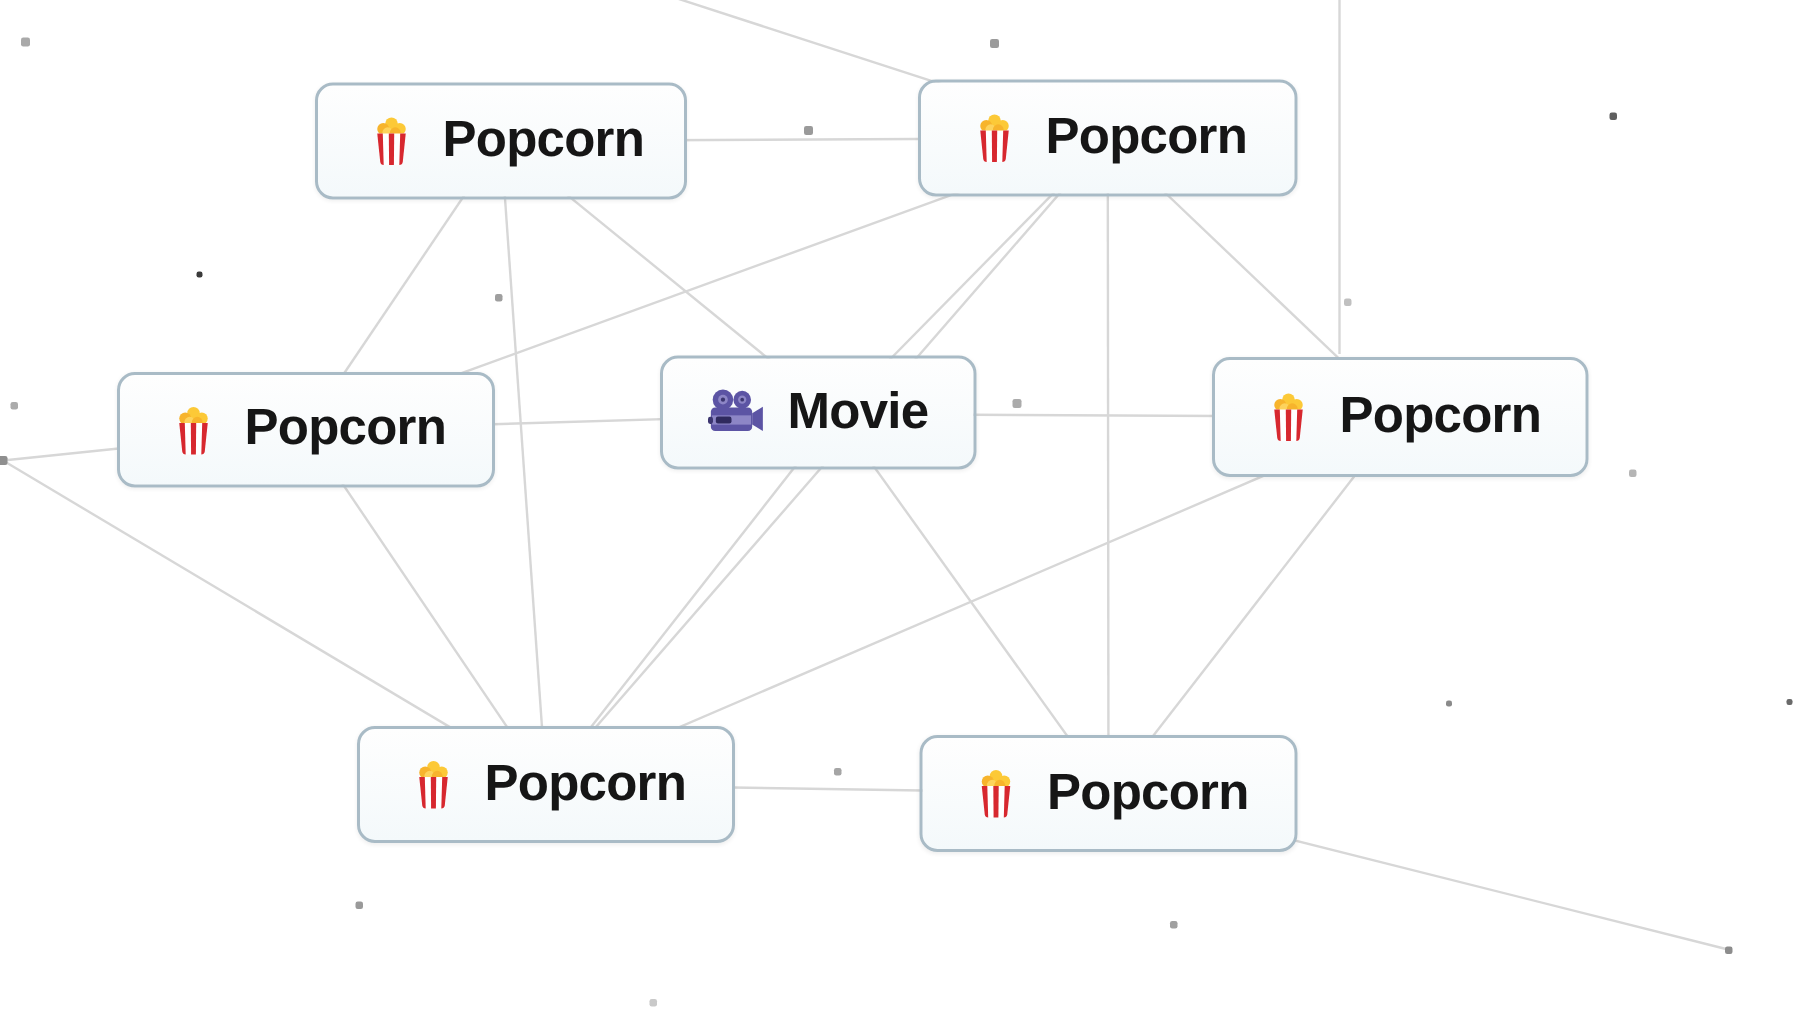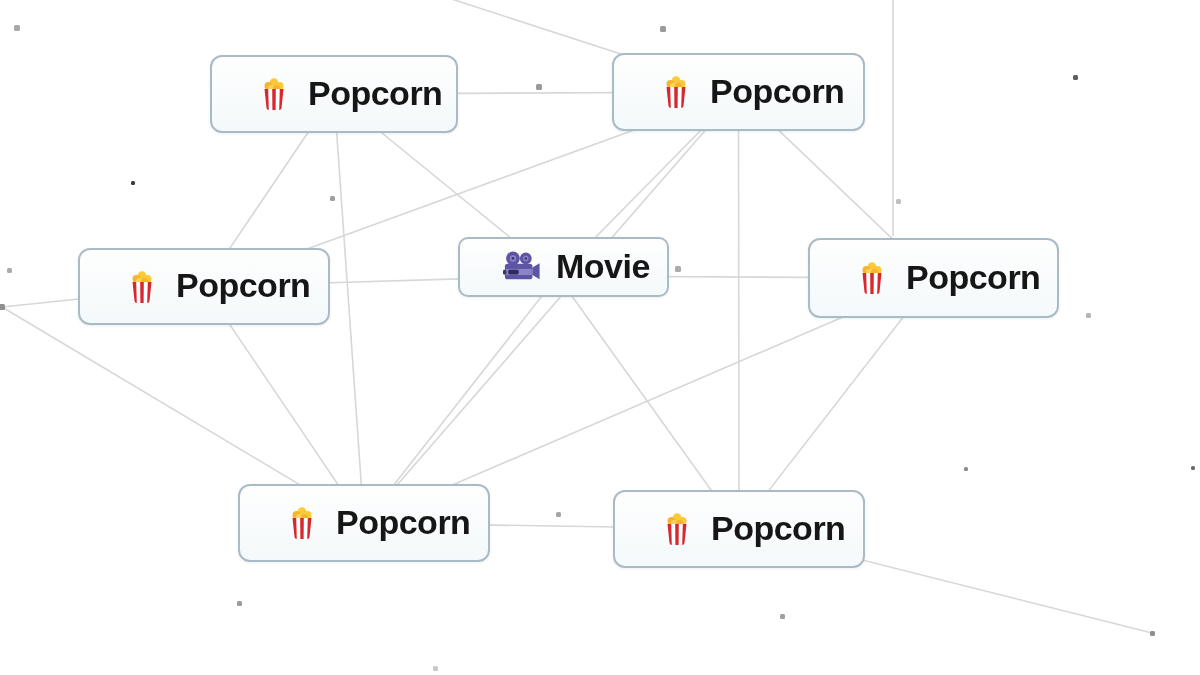--- a/index.html
+++ b/index.html
@@ -4,21 +4,21 @@
 <style>
   html,body{margin:0;padding:0;}
   #stage{
     position:relative;width:1200px;height:675px;overflow:hidden;
     background:#ffffff;font-family:"Liberation Sans", sans-serif;
   }
   #wires{position:absolute;left:0;top:0;width:1200px;height:675px;}
   .node-dot{position:absolute;border-radius:1.5px;}
   .tile{
     position:absolute;display:flex;align-items:center;gap:15px;
-    padding-left:43px;box-sizing:border-box;
+    padding-left:30px;box-sizing:border-box;
     border:2px solid #a9bbc6;border-radius:12px;
     background:linear-gradient(180deg,#fefefe 0%,#f4f9fb 100%);
     box-shadow:0 1px 3px rgba(0,0,0,0.07);
     cursor:grab;user-select:none;
   }
   .tile-icon{display:flex;align-items:center;justify-content:center;width:38px;height:38px;flex:0 0 auto;}
   .tile-label{
     font-size:34px;font-weight:bold;color:#161616;letter-spacing:-0.5px;
     white-space:nowrap;line-height:1;padding-bottom:3px;
   }
@@ -111,21 +111,21 @@
     <circle cx="15.5" cy="12.5" r="3.6" fill="#fdd35c"></circle>
     <circle cx="20.5" cy="12.5" r="3.6" fill="#f7b42c"></circle>
     <path d="M8.5 13 L27.5 13 L25.5 32 Q25.3 34 23 34 L13 34 Q10.7 34 10.5 32 Z" fill="#ffffff"></path>
     <path d="M8.5 13 L12.2 13 L12.8 34 Q10.8 34 10.5 32 Z" fill="#d7282f"></path>
     <path d="M16.2 13 L19.8 13 L19.6 34 L16.4 34 Z" fill="#d7282f"></path>
     <path d="M23.8 13 L27.5 13 L25.5 32 Q25.2 34 23.2 34 Z" fill="#d7282f"></path>
   </svg>
 </span>
       <span class="tile-label">Popcorn</span>
     </div>
-    <div class="tile" style="left: 458px; top: 237px; width: 211px; height: 60px; border-radius: 10px;">
+    <div class="tile" style="left: 440px; top: 237px; width: 211px; height: 76px;">
       <span class="tile-icon">
   <svg width="40" height="36" viewBox="0 0 40 36" xmlns="http://www.w3.org/2000/svg">
     <circle cx="10.5" cy="9" r="7.2" fill="#5c54a4"></circle>
     <circle cx="10.5" cy="9" r="3.4" fill="#8d86c6"></circle>
     <circle cx="10.5" cy="9" r="1.5" fill="#3c3670"></circle>
     <circle cx="24" cy="9" r="6.2" fill="#5c54a4"></circle>
     <circle cx="24" cy="9" r="2.9" fill="#8d86c6"></circle>
     <circle cx="24" cy="9" r="1.3" fill="#3c3670"></circle>
     <rect x="2" y="14.5" width="29" height="16.5" rx="3" fill="#5c54a4"></rect>
     <rect x="2.8" y="20" width="27.4" height="6.5" fill="#8d86c6"></rect>

